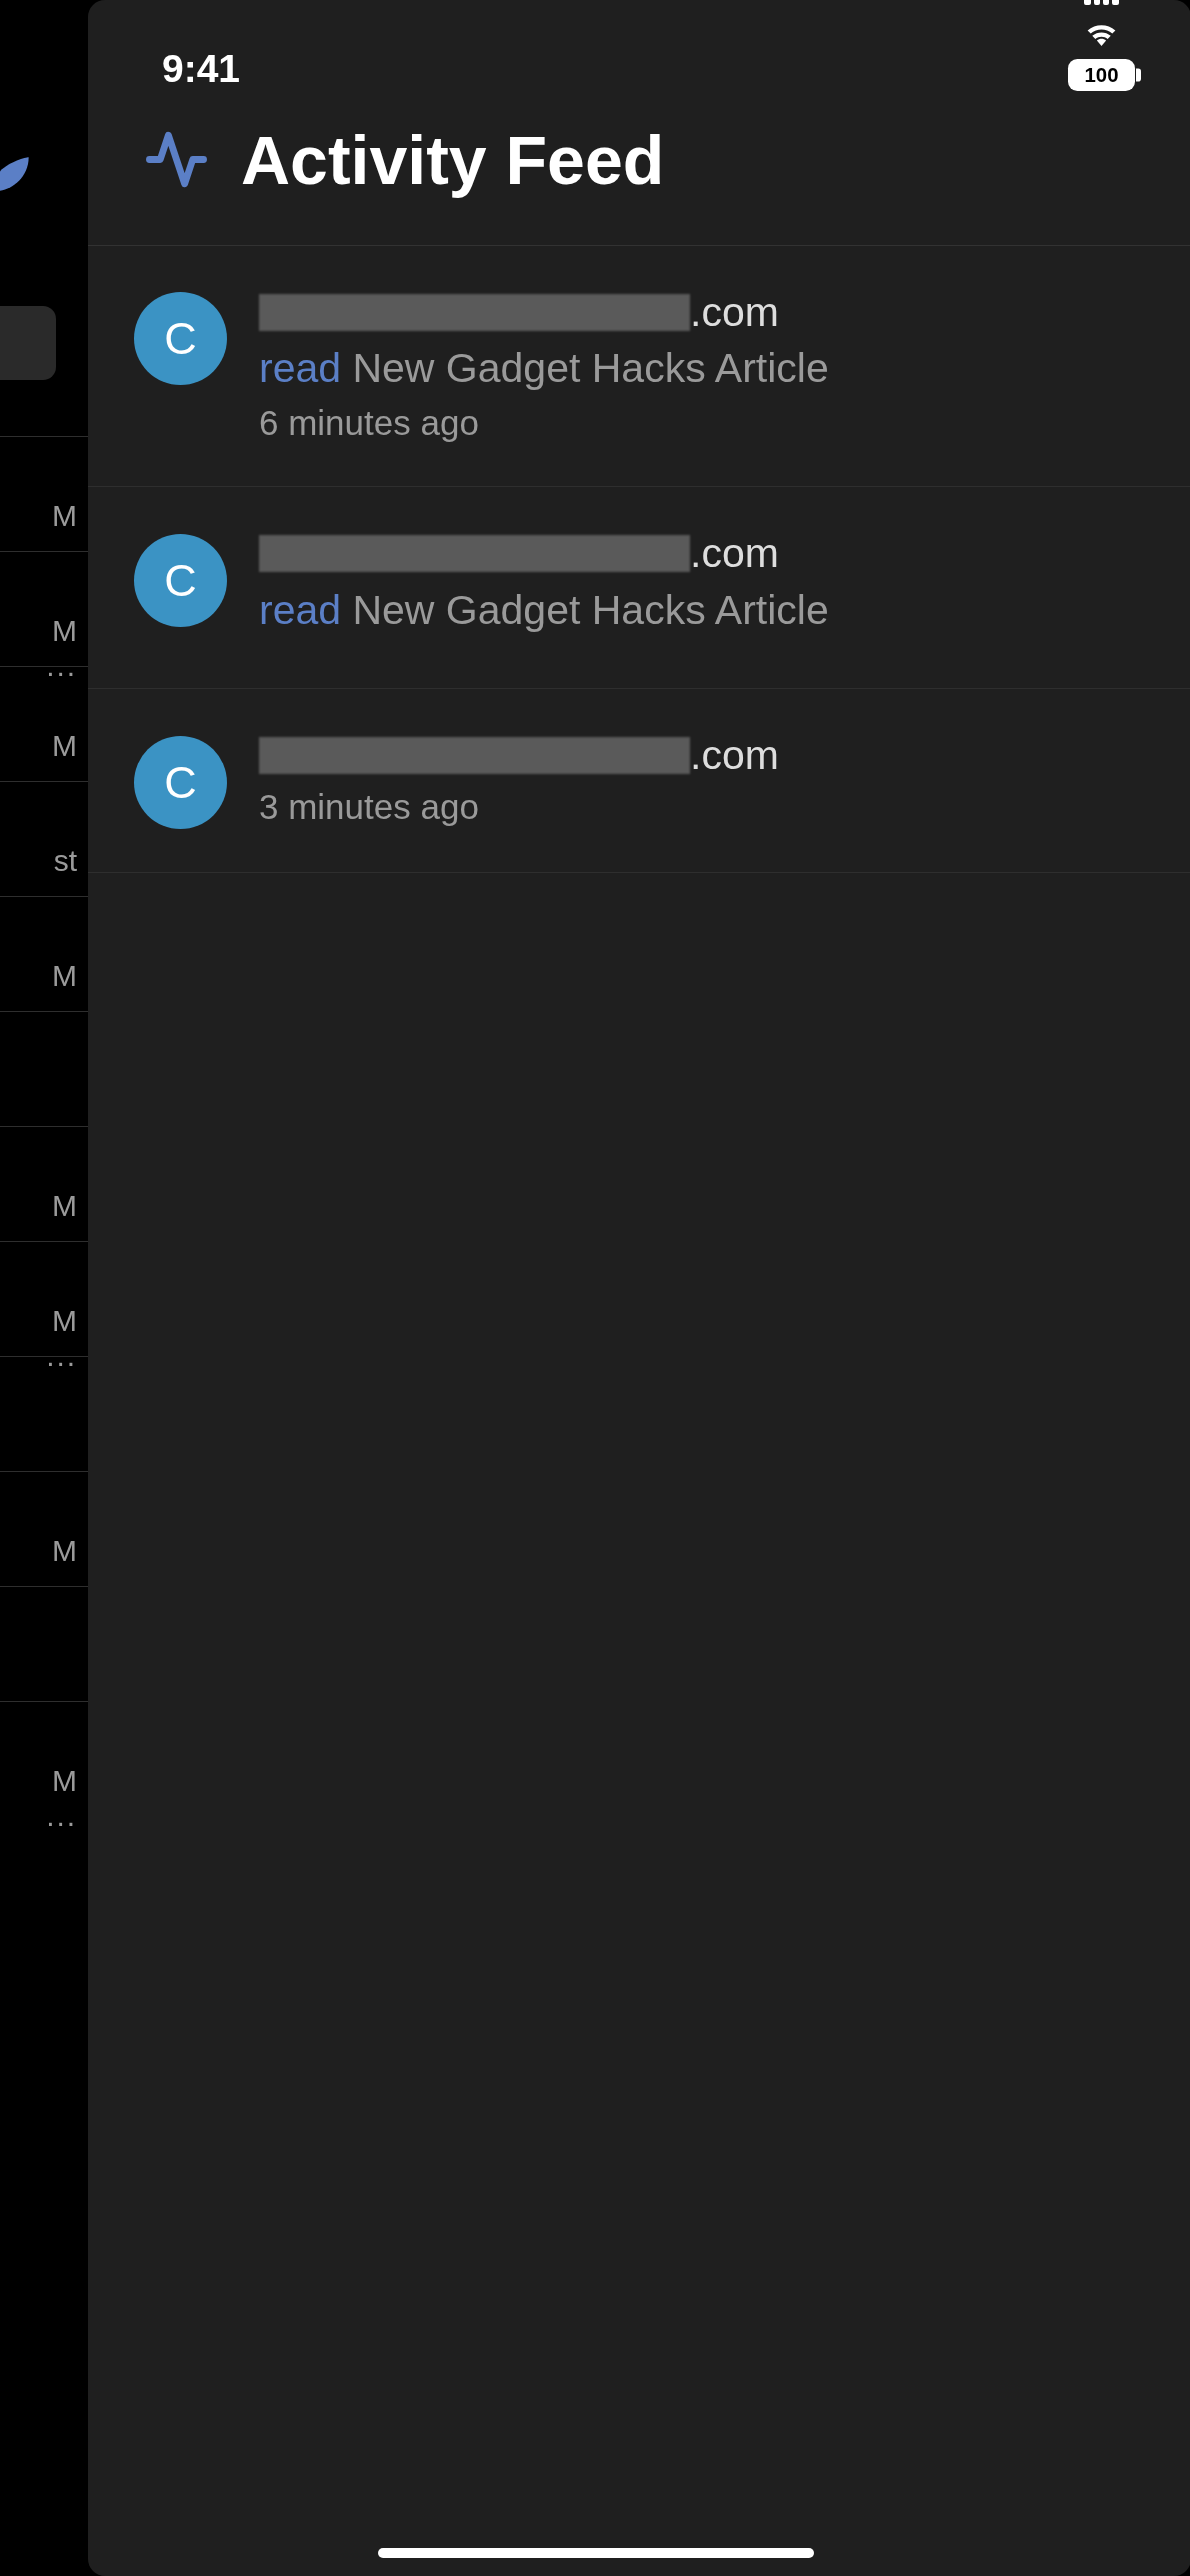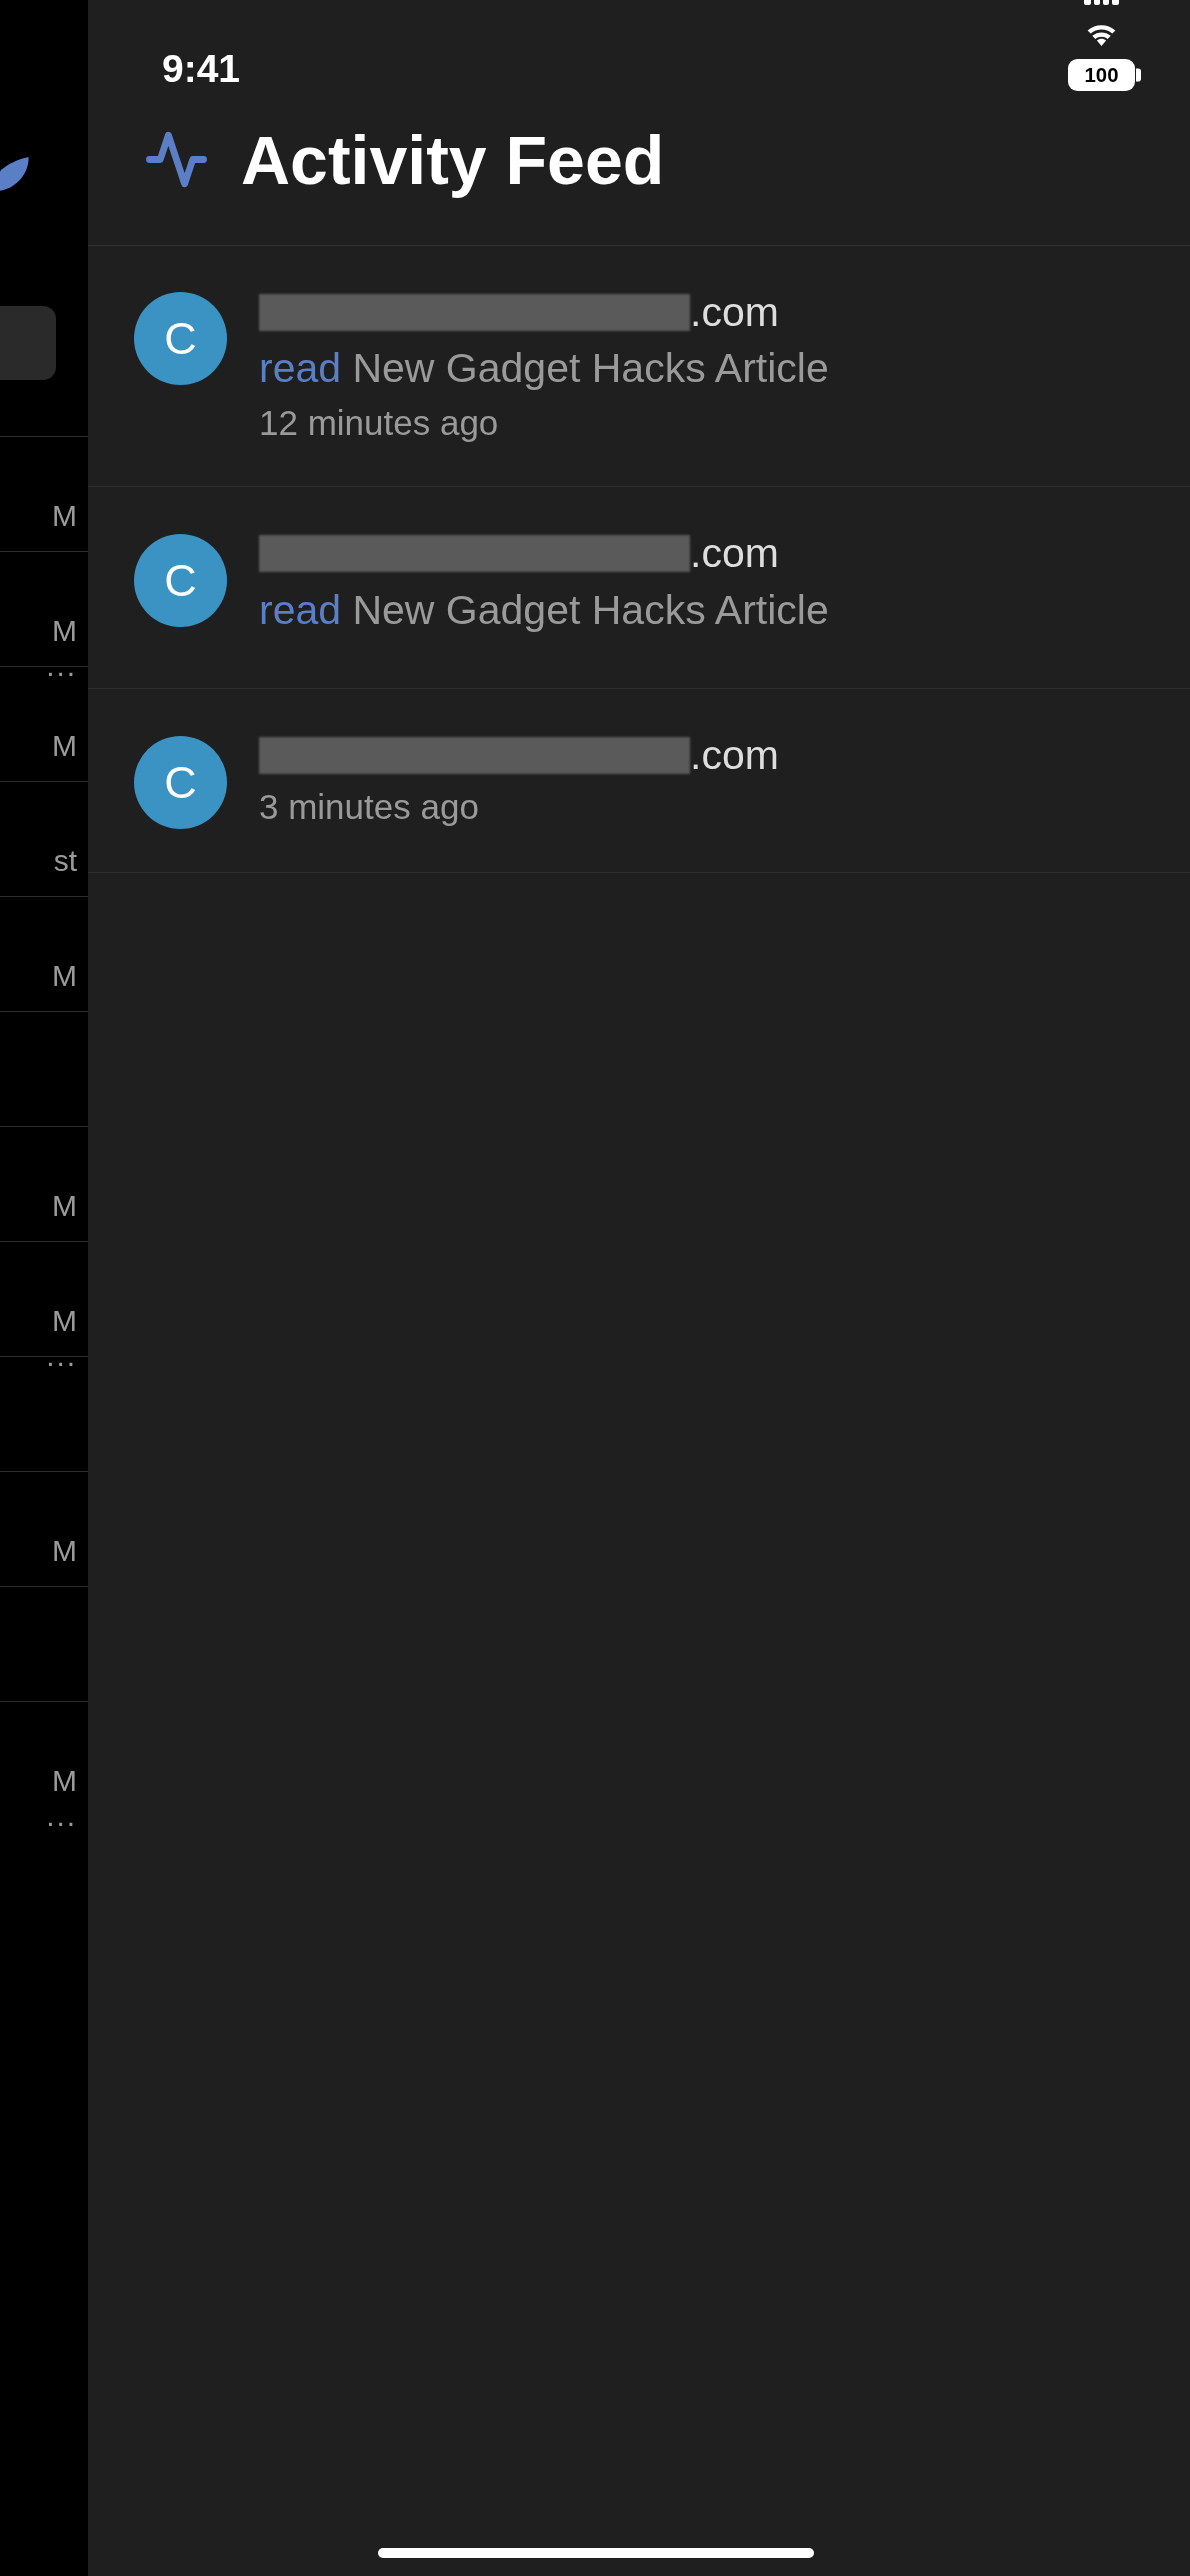--- a/index.html
+++ b/index.html
@@ -79,20 +79,21 @@
     }
 
     
     .main-panel {
       flex: 1;
       height: 100%;
       background: #1f1f1f;
       position: relative;
       display: flex;
       flex-direction: column;
+      border-radius: 17px;
     }
 
     
     .status-bar {
       height: 102px;
       display: flex;
       align-items: flex-end;
       justify-content: space-between;
       padding: 0 56px 11px 74px;
       color: #fff;
@@ -349,21 +350,21 @@
 
   <div class="feed-list" id="feed-list">
       <div class="feed-item">
         <div class="avatar">C</div>
         <div class="feed-content">
           <div class="feed-line1">
             <span class="redacted-block" style="width: 431px;"></span>
             <span class="feed-domain">.com</span>
           </div>
           <div class="feed-action-line"><span class="feed-verb">read </span><span class="feed-object">New Gadget Hacks Article</span></div>
-          <div class="feed-time">12 minutes ago</div>
+          <div class="feed-time">6 minutes ago</div>
         </div>
       </div>
       <div class="feed-item">
         <div class="avatar">C</div>
         <div class="feed-content">
           <div class="feed-line1">
             <span class="redacted-block" style="width: 431px;"></span>
             <span class="feed-domain">.com</span>
           </div>
           <div class="feed-action-line"><span class="feed-verb">read </span><span class="feed-object">New Gadget Hacks Article</span></div>

